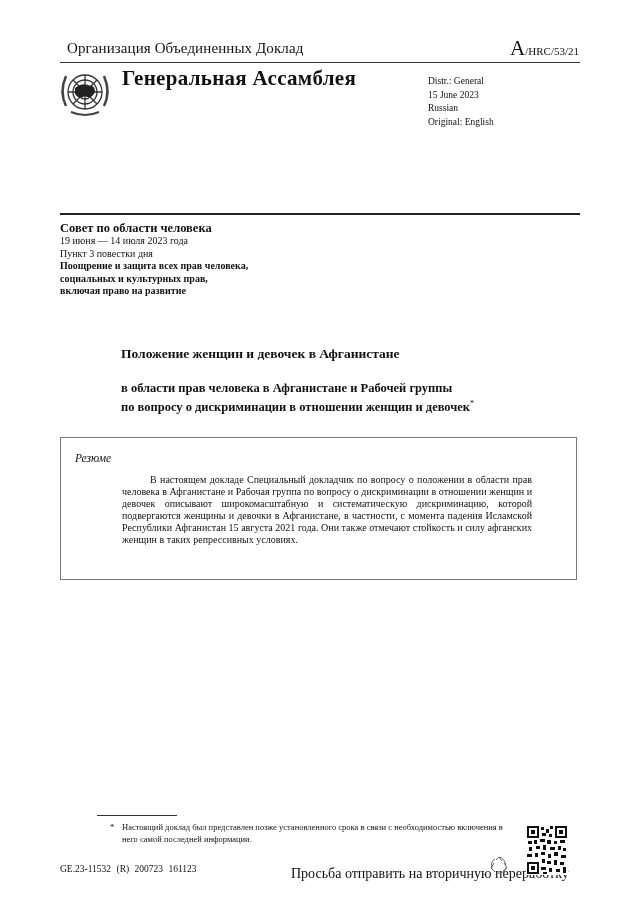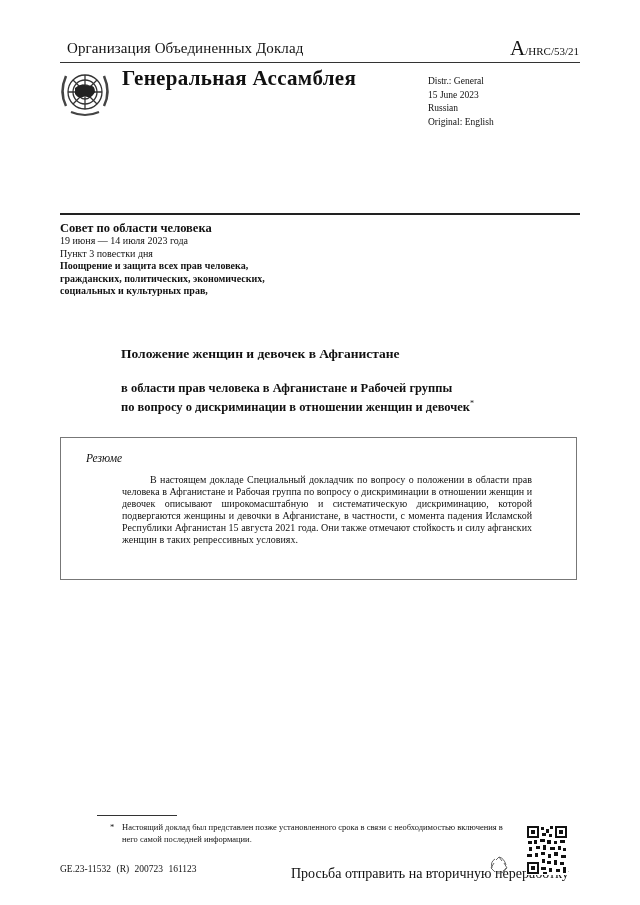--- a/index.html
+++ b/index.html
@@ -15,21 +15,21 @@
   .distr { left: 428px; top: 75px; font-size: 9.5px; line-height: 13.5px; }
   .rule-mid { left: 60px; top: 213px; width: 520px; height: 2px; background: #222; }
   .council { left: 60px; top: 221px; font-size: 11px; line-height: 12.5px; }
   .council .t1 { font-weight: bold; font-size: 12.5px; line-height: 14px; }
   .council .b { font-weight: bold; font-size: 10px; }
   .council .n { font-size: 10px; }
   .title1 { left: 121px; top: 346px; font-size: 13.5px; font-weight: bold; }
   .title2 { left: 121px; top: 381px; font-size: 12.5px; font-weight: bold; line-height: 15px; }
   .title2 sup { font-weight: normal; font-size: 8px; }
   .summary-box { left: 60px; top: 437px; width: 517px; height: 143px; border: 1.5px solid #777; box-sizing: border-box; }
-  .summary-label { left: 75px; top: 452px; font-style: italic; font-size: 11.5px; margin-left: 11px; }
+  .summary-label { left: 75px; top: 452px; font-style: italic; font-size: 11.5px; }
   .summary-text { left: 122px; top: 474px; width: 410px; font-size: 10px; line-height: 12px; text-align: justify; }
   .summary-text p { margin: 0; text-indent: 28px; }
   .fn-rule { left: 97px; top: 815px; width: 80px; height: 1px; background: #333; }
   .footnote { left: 110px; top: 821px; width: 400px; font-size: 8.5px; line-height: 12px; }
   .footnote .star { position: absolute; left: 0; top: 0; }
   .footnote .txt { margin-left: 12px; display: block; }
   .docnum { left: 60px; top: 864px; font-size: 9.5px; word-spacing: 3px; }
   .recycle-text { left: 291px; top: 866px; font-size: 14px; }
   .recycle-icon { left: 489px; top: 856px; width: 20px; height: 20px; }
   .qr { left: 526px; top: 825px; width: 42px; height: 50px; }
@@ -68,22 +68,22 @@
   <div>Original: English</div>
 </div>
 
 <div class="abs rule-mid"></div>
 
 <div class="abs council">
   <div class="t1">Совет по области человека</div>
   <div class="n">19 июня — 14 июля 2023 года</div>
   <div class="n">Пункт 3 повестки дня</div>
   <div class="b">Поощрение и защита всех прав человека,</div>
-  <div class="b">гражданских, политических, экономических,</div>
   <div class="b">социальных и культурных прав,</div>
+  <div class="b">включая право на развитие</div>
 </div>
 
 <div class="abs title1">Положение женщин и девочек в Афганистане</div>
 
 <div class="abs title2">
   <div>в области прав человека в Афганистане и Рабочей группы</div>
   <div><span>по вопросу о дискриминации в отношении женщин и девочек</span><sup>*</sup></div>
 </div>
 
 <div class="abs summary-box"></div>

